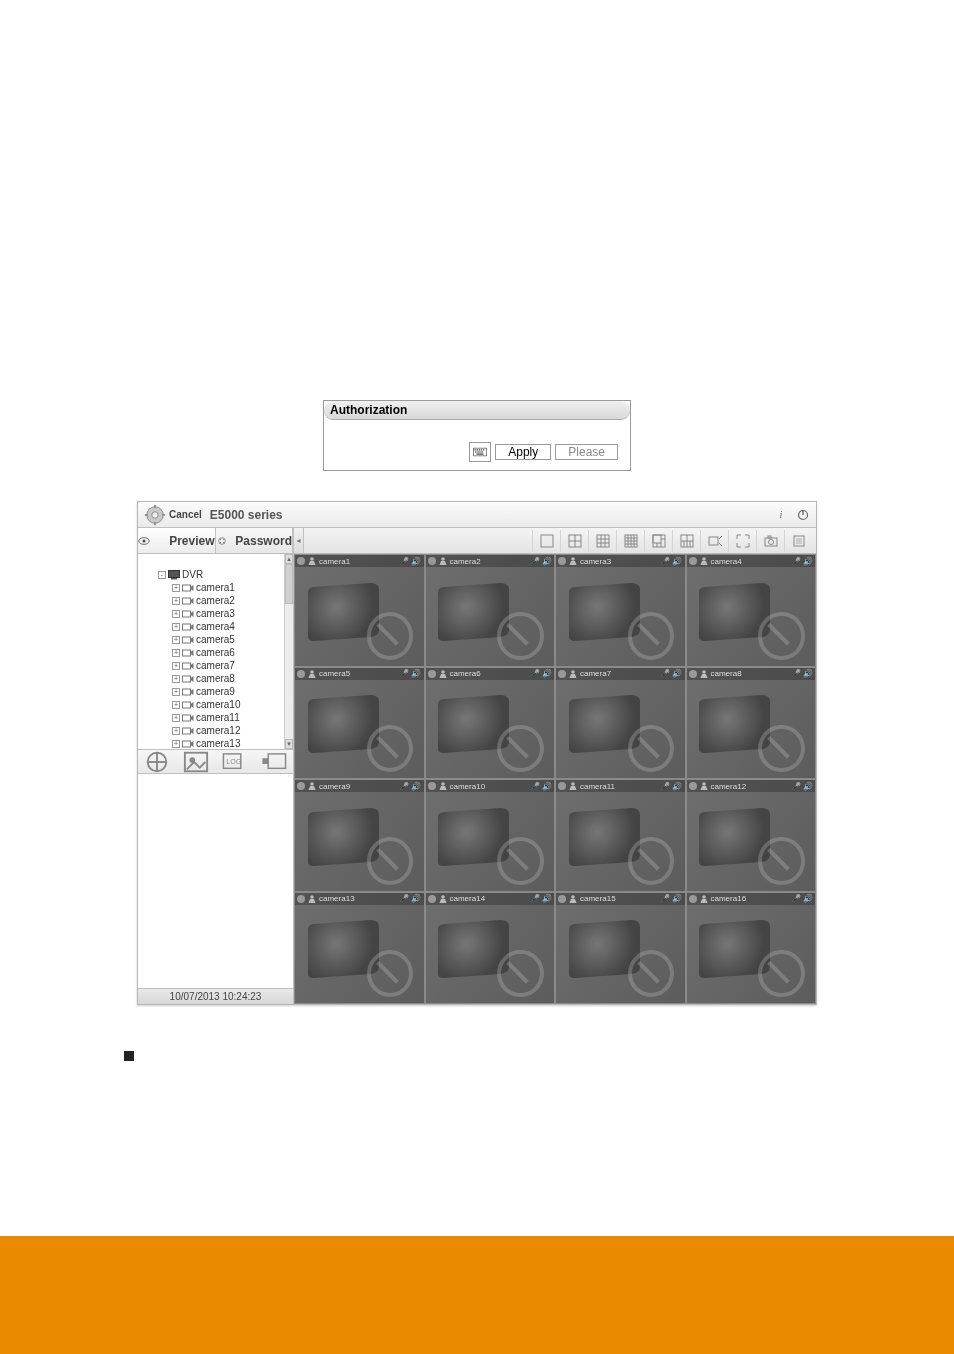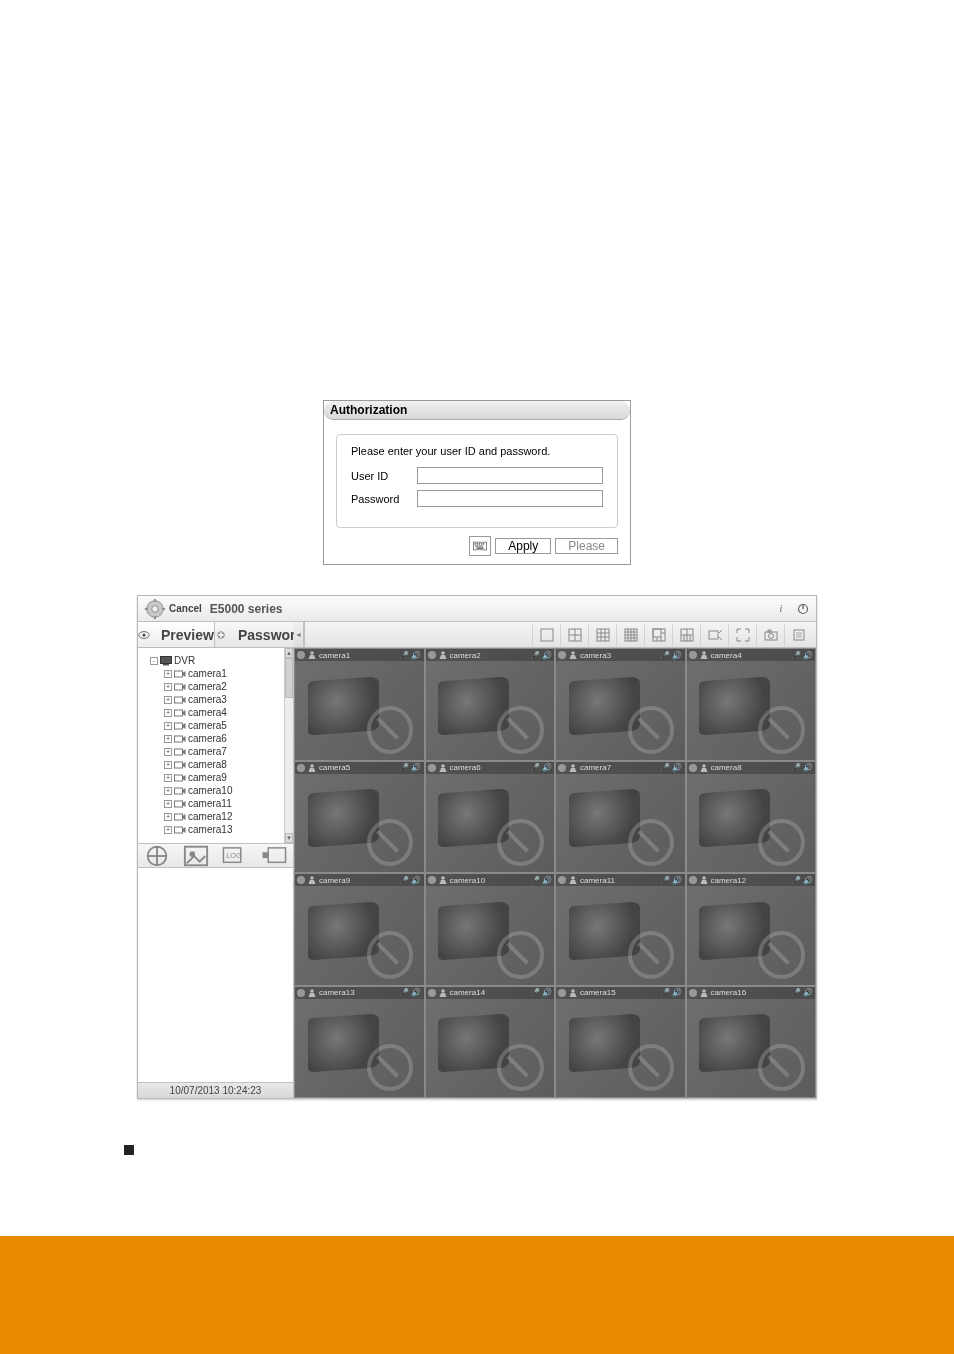--- a/index.html
+++ b/index.html
@@ -27,32 +27,32 @@
   .dvr-app { width: 680px; margin: 30px auto 0 auto; border: 1px solid #b8b8b8; background: linear-gradient(#f5f5f5, #e9e9e9); font-size: 10px; box-shadow: 0 1px 2px rgba(0,0,0,0.2); }
   .dvr-header { height: 26px; display: flex; align-items: center; padding: 0 6px; background: linear-gradient(#fcfcfc, #eaeaea); border-bottom: 1px solid #c0c0c0; }
   .setup-btn { display: flex; align-items: center; gap: 3px; font-size: 10px; font-weight: bold; color: #444; }
   .setup-btn .gear { width: 22px; height: 22px; }
   .series { margin-left: 8px; font-size: 12px; font-weight: bold; color: #555; }
   .hdr-spacer { flex: 1; }
   .hdr-icon { width: 14px; height: 14px; margin-left: 8px; color: #666; display: flex; align-items: center; justify-content: center; font-family: serif; font-style: italic; }
 
   .dvr-toolbar { height: 26px; display: flex; align-items: stretch; background: linear-gradient(#f4f4f4, #e4e4e4); border-bottom: 1px solid #bcbcbc; }
   .left-tabs { display: flex; width: 156px; border-right: 1px solid #c0c0c0; }
-  .tab { flex: 1; display: flex; align-items: center; justify-content: flex-start; gap: 11px; font-size: 14px; font-weight: bold; color: #444; border-right: 1px solid #c0c0c0; background: linear-gradient(#f8f8f8, #e6e6e6); }
+  .tab { flex: 1; display: flex; align-items: center; justify-content: space-between; gap: 0; font-size: 12px; font-weight: bold; color: #444; border-right: 1px solid #c0c0c0; background: linear-gradient(#f8f8f8, #e6e6e6); }
   .tab.selected { background: linear-gradient(#fff, #ececec); }
   .eye-icon { width: 12px; height: 8px; }
   .collapse-btn { width: 10px; background: linear-gradient(#f0f0f0,#ddd); border-right: 1px solid #c0c0c0; display:flex; align-items:center; justify-content:center; font-size:8px; color:#777; }
   .layout-buttons { margin-left: auto; display: flex; align-items: center; gap: 0; padding-right: 4px; }
   .lb { width: 28px; height: 22px; display: flex; align-items: center; justify-content: center; border-left: 1px solid #d4d4d4; }
   .lb svg, .lb .gl { width: 14px; height: 14px; }
 
   .dvr-body { display: flex; height: 450px; }
   .sidebar { width: 156px; background: #fff; border-right: 1px solid #c0c0c0; display: flex; flex-direction: column; }
   .tree { flex: 0 0 196px; overflow: hidden; position: relative; border-bottom: 1px solid #c0c0c0; }
-  .tree-inner { font-size: 10px; color: #333; padding: 6px; }
+  .tree-inner { font-size: 10px; color: #333; padding: 14px; }
   .tree-root { display: flex; align-items: center; gap: 2px; padding: 1px 0 1px 6px; }
   .tree-item { display: flex; align-items: center; gap: 2px; padding: 0 0 0 20px; line-height: 13px; }
   .tree-exp { width: 8px; height: 8px; border: 1px solid #999; font-size: 7px; line-height: 6px; text-align: center; color: #555; }
   .tree-ic { width: 12px; height: 10px; }
   .tree-scroll { position: absolute; right: 0; top: 0; width: 9px; height: 100%; background: #ececec; border-left: 1px solid #ccc; }
   .tree-scroll .arr { height: 10px; background: #ddd; border: 1px solid #bbb; font-size:7px; text-align:center; line-height:8px; color:#666; }
   .tree-scroll .arr.down { position: absolute; bottom: 0; width: 100%; }
   .tree-scroll .thumb { position:absolute; top:10px; width:100%; height:40px; background:#d0d0d0; border:1px solid #bbb; }
 
   .side-tools { height: 24px; display: flex; align-items: center; justify-content: space-around; border-bottom: 1px solid #c0c0c0; background: linear-gradient(#f6f6f6,#e8e8e8); }
@@ -87,31 +87,20 @@
 </head>
 <body>
 <div class="page">
 
 <div class="blank-top"></div>
 
 <div class="auth-wrap">
   <div class="auth">
     <div class="auth-title">Authorization</div>
     <div class="auth-body">
-      <div class="auth-inner">
-        <div class="auth-msg">Please enter your user ID and password.</div>
-        <div class="auth-row">
-          <label>User ID</label>
-          <input type="text" style="">
-        </div>
-        <div class="auth-row">
-          <label>Password</label>
-          <input type="password" style="">
-        </div>
-      </div>
       <div class="auth-buttons">
         <div class="kbd-btn">
           <svg viewBox="0 0 20 12">
             <rect x="0.5" y="0.5" width="19" height="11" fill="none" stroke="#555"></rect>
             <rect x="2" y="2" width="2" height="2" fill="#555"></rect>
                 <rect x="5" y="2" width="2" height="2" fill="#555"></rect>
             <rect x="8" y="2" width="2" height="2" fill="#555"></rect>
                 <rect x="11" y="2" width="2" height="2" fill="#555"></rect>
             <rect x="14" y="2" width="2" height="2" fill="#555"></rect>
             <rect x="3" y="5" width="2" height="2" fill="#555"></rect>

